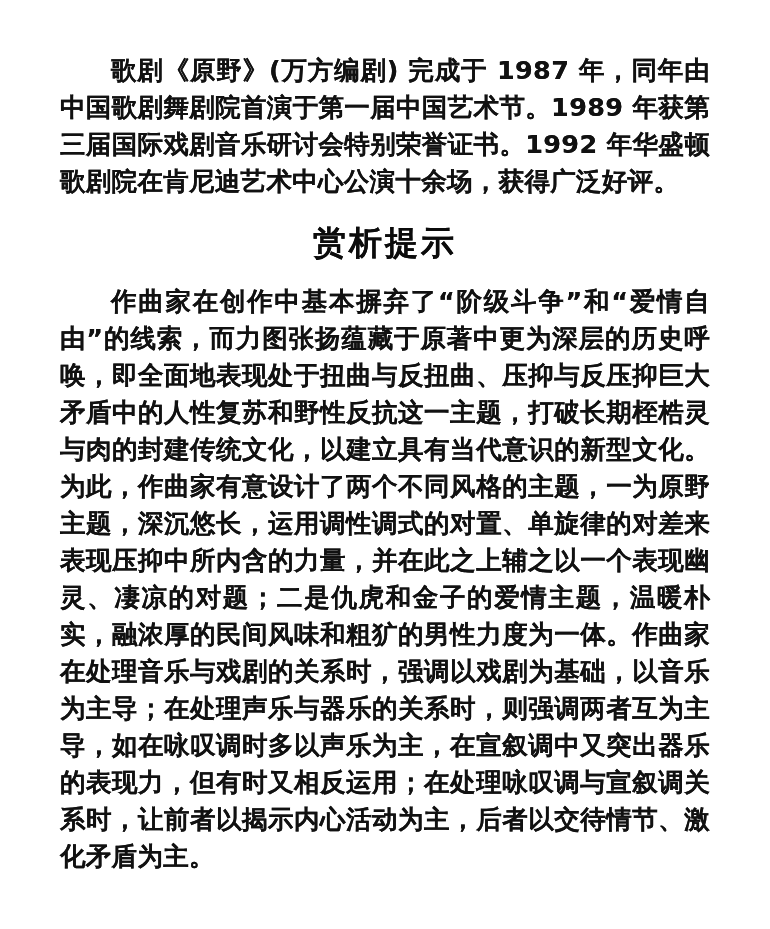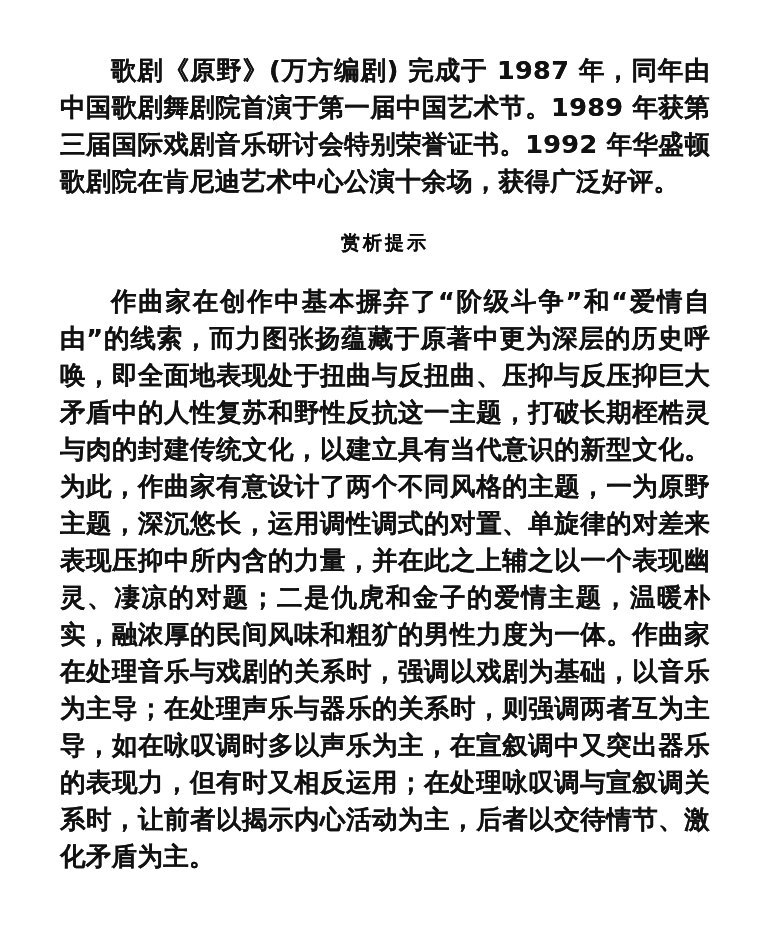--- a/index.html
+++ b/index.html
@@ -33,21 +33,21 @@
     color: #111111;
     text-align: justify;
     text-justify: inter-character;
     letter-spacing: 0.3px;
     text-indent: 2em;
     -webkit-font-smoothing: none;
   }
   .section-heading {
     margin: 0;
     padding: 0;
-    font-size: 19px;
+    font-size: 33px;
     line-height: 37px;
     font-weight: 700;
     color: #0b0b0b;
     text-align: center;
     letter-spacing: 3px;
   }
   .heading-block {
     margin-top: 24px;
     margin-bottom: 22px;
   }

